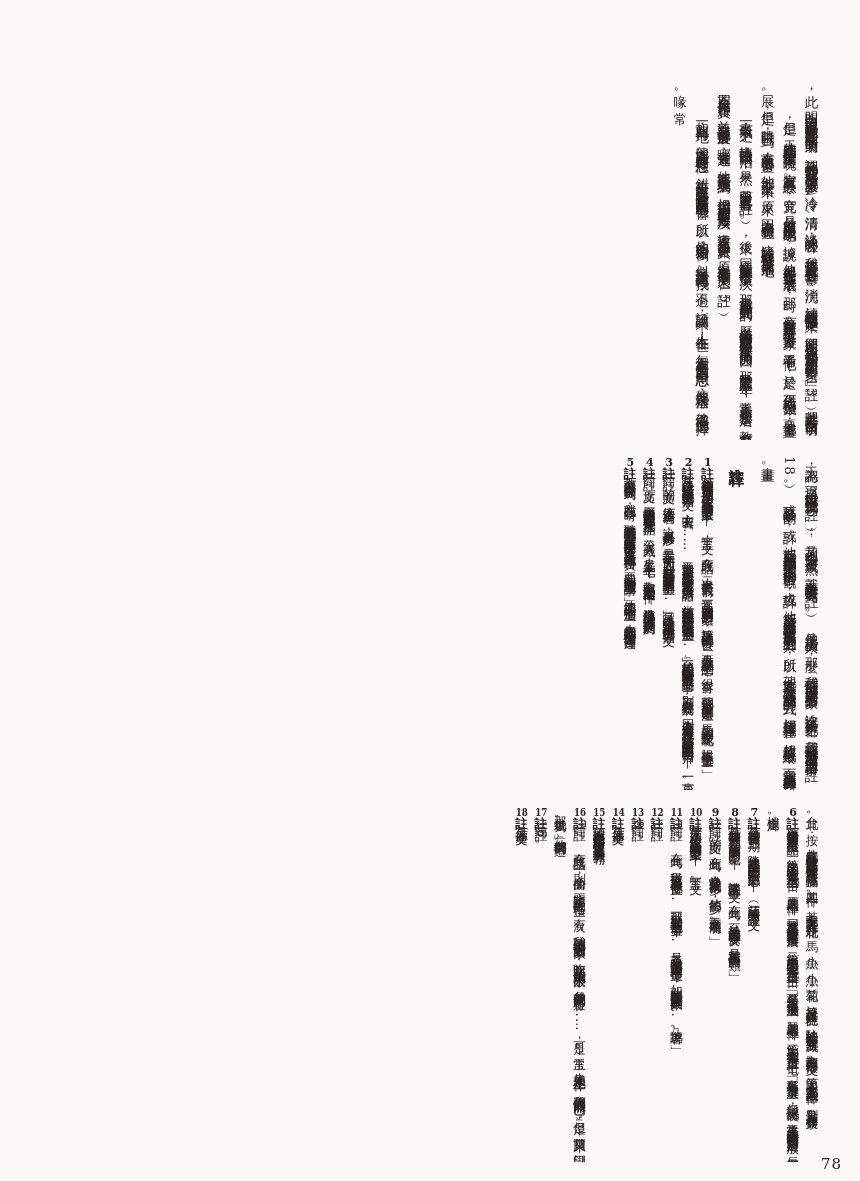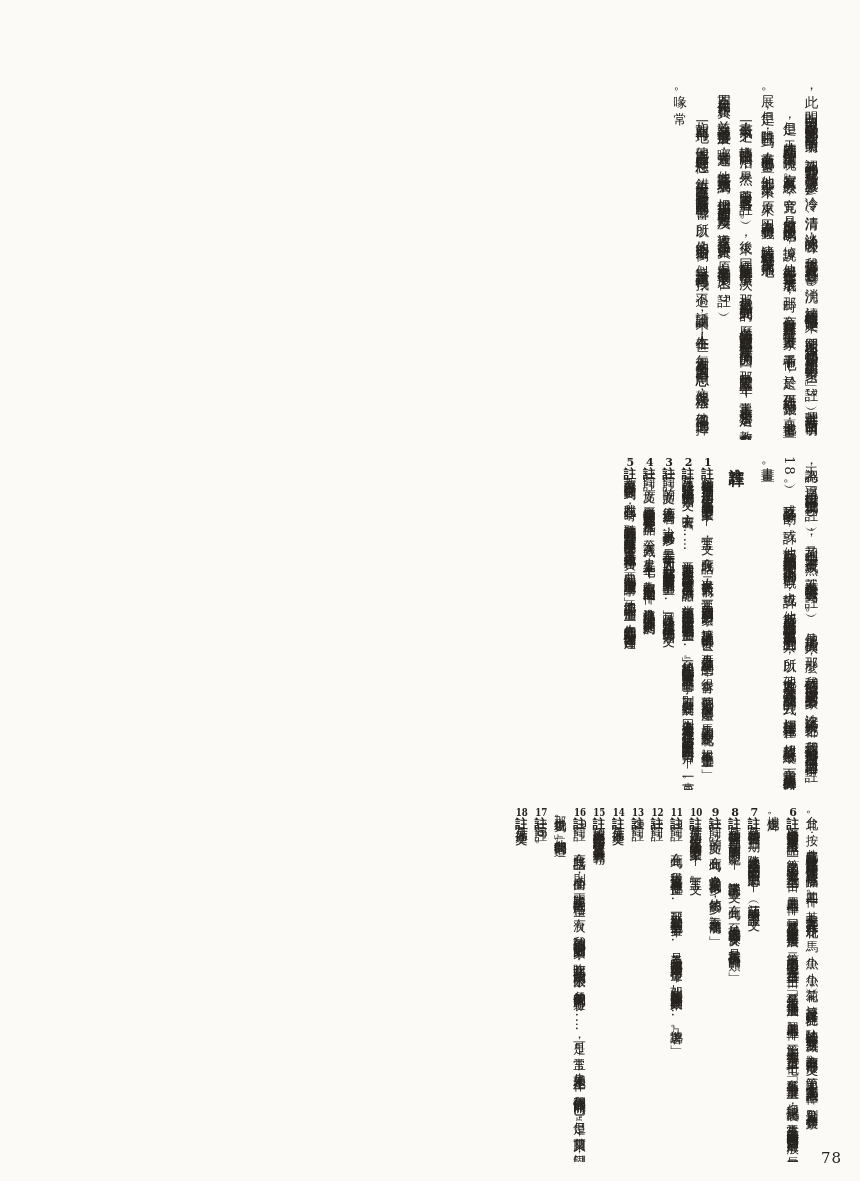--- a/index.html
+++ b/index.html
@@ -50,21 +50,21 @@
     font-weight:bold;
     letter-spacing:0.05em;
   }
   .nnum .tcy {
     text-combine-upright:all;
     font-size:11px;
     font-weight:bold;
   }
   .page-number {
     position:absolute;
-    right:18px; bottom:14px;
+    right:18px; bottom:8px;
     writing-mode:horizontal-tb;
     font-size:15px;
     letter-spacing:1px;
     color:#26231f;
   }
 </style>
 </head>
 <body>
 
 <div class="page">

